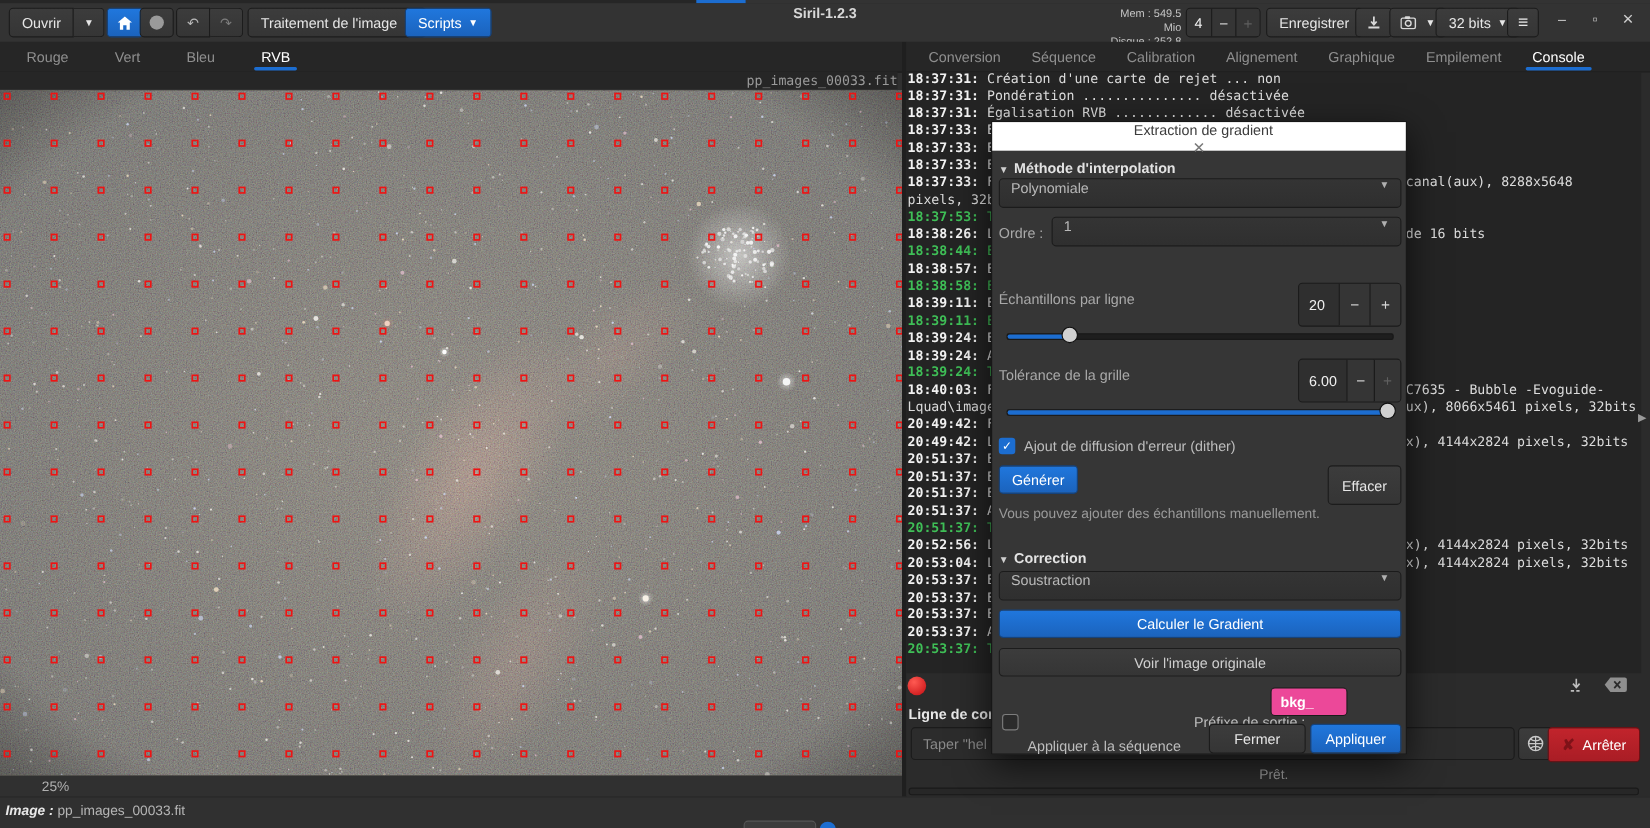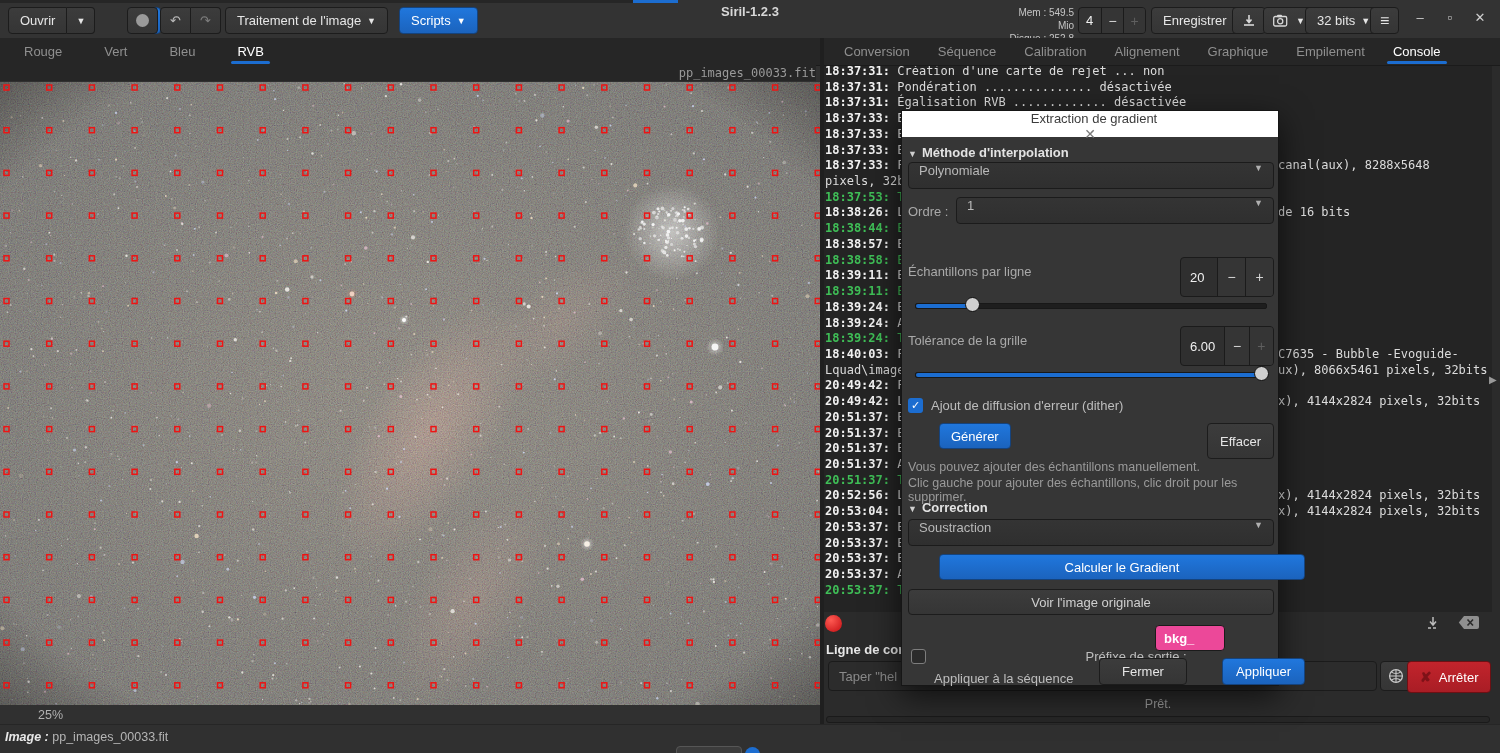--- a/index.html
+++ b/index.html
@@ -7,21 +7,21 @@
        font-family:"Liberation Sans",sans-serif;color:#e6e6e6;font-size:13px;}
   .abs{position:absolute;}
   
   #topstrip{left:0;top:0;width:1500px;height:3px;background:#262626;}
   #topstrip .blue{position:absolute;left:633px;top:0;width:45px;height:3px;background:#1c6dd0;}
   #topstrip .right{position:absolute;left:678px;top:0;width:822px;height:3px;background:#333;}
   #toolbar{left:0;top:3px;width:1500px;height:35px;background:#333;}
   .btn{display:inline-flex;align-items:center;justify-content:center;height:27px;
        background:linear-gradient(#3c3c3c,#353535);border:1px solid #1c1c1c;border-radius:4px;
        color:#e6e6e6;padding:0 11px;box-sizing:border-box;cursor:default;}
-  .btn.blue{background:linear-gradient(#2077dd,#1b63bd);border-color:#15437d;color:#fff;margin-left:31px;}
+  .btn.blue{background:linear-gradient(#2077dd,#1b63bd);border-color:#15437d;color:#fff;}
   .grp{display:inline-flex;}
   .grp .btn{border-radius:0;border-left-width:0;}
   .grp .btn:first-child{border-radius:4px 0 0 4px;border-left-width:1px;}
   .grp .btn:last-child{border-radius:0 4px 4px 0;}
   .caret{font-size:9px;margin-left:6px;color:inherit;}
   .icon{display:inline-block;line-height:1;}
   #wintitle{left:0;top:4px;width:1500px;text-align:center;pointer-events:none;}
   #wintitle .t{font-weight:bold;color:#d8d8d8;font-size:13px;}
   #wintitle .s{color:#8a8a8a;font-size:12px;margin-top:1px;}
   .memblock{font-size:10px;color:#c6c6c6;text-align:right;line-height:13px;}
@@ -1945,21 +1945,20 @@
     </div>
 
     <div class="abs btn blue" style="left:6px;top:312px;height:26px;">
         <span>Générer</span>
       </div>
     <div class="abs btn" style="left:305px;top:312px;height:36px;width:67px;">
         <span>Effacer</span>
       </div>
 
     <div class="abs hint" style="left:6px;top:349px;">Vous pouvez ajouter des échantillons manuellement.</div>
-    <div class="abs hint" style="left:6px;top:365px;">Clic gauche pour ajouter des échantillons, clic droit pour les supprimer.</div>
 
     <div class="abs section-h" style="left:6px;top:389px;">
       <span class="exp">▼</span><span>Correction</span>
     </div>
     <div class="abs combo" style="left:6px;top:408px;width:366px;">
       <span class="val">Soustraction</span>
         <span class="caret">▼</span>
     </div>
 
     <div class="abs btn blue wide" style="left:6px;top:443px;height:26px;">

